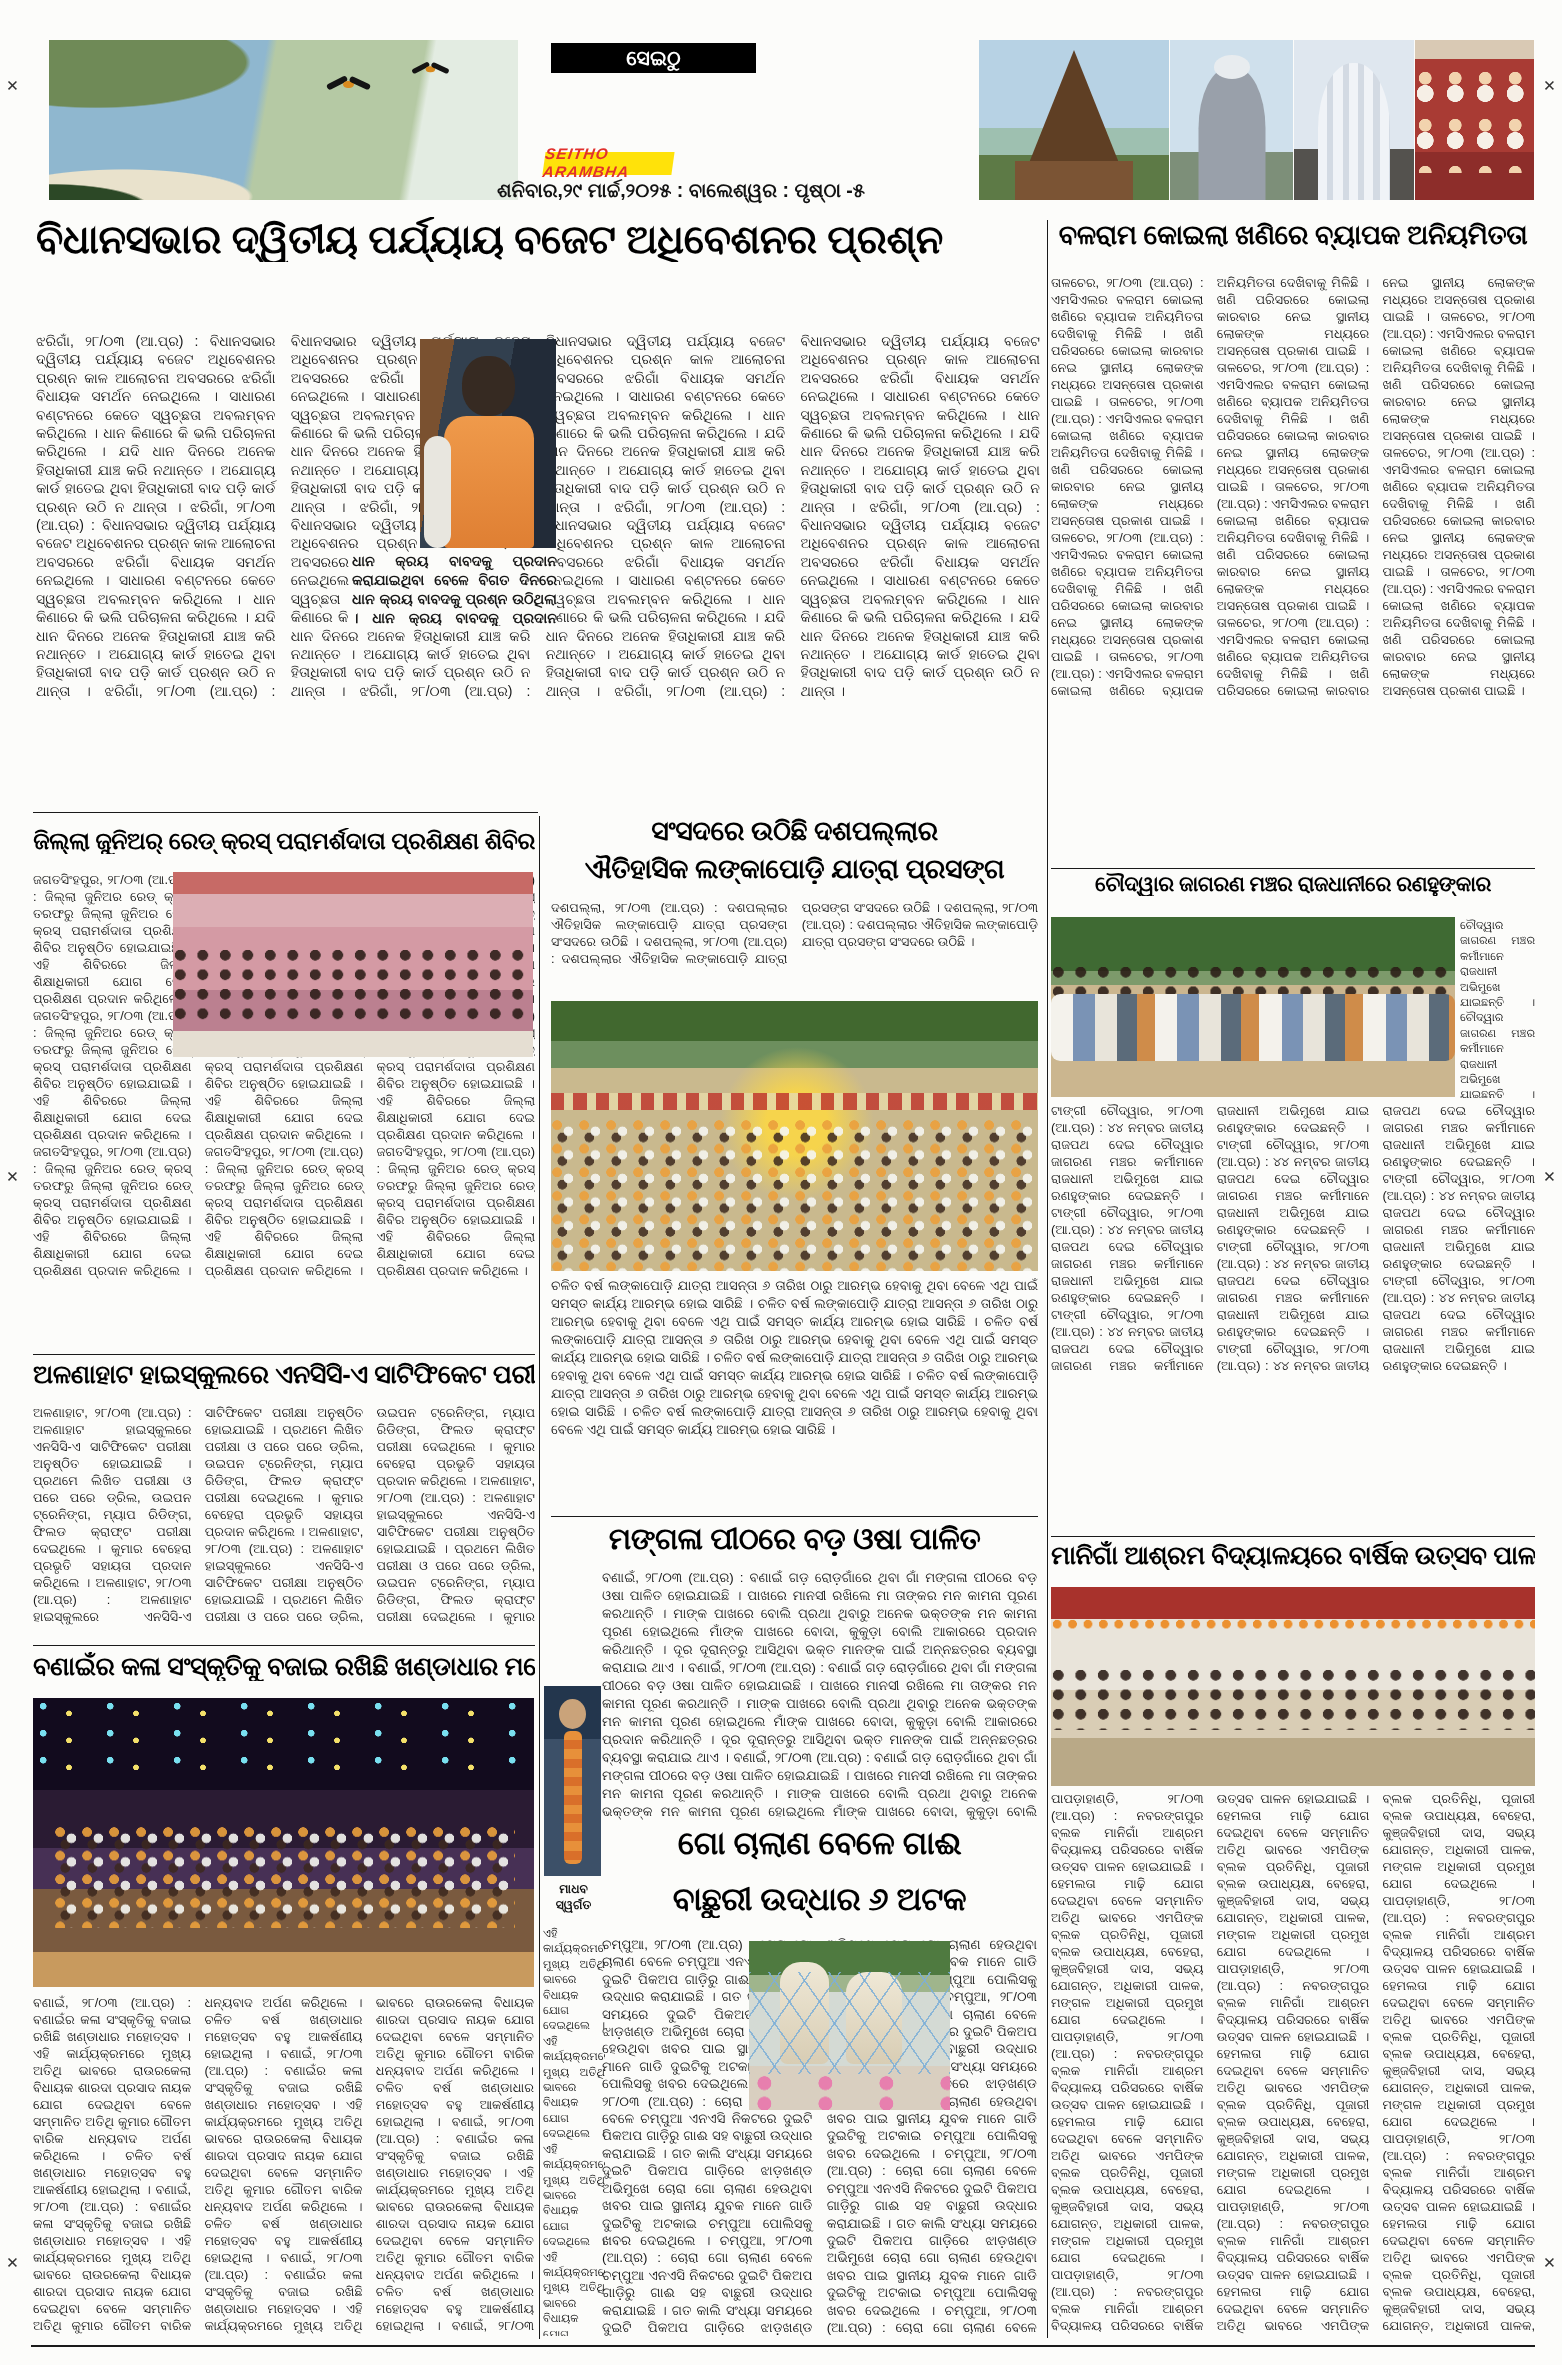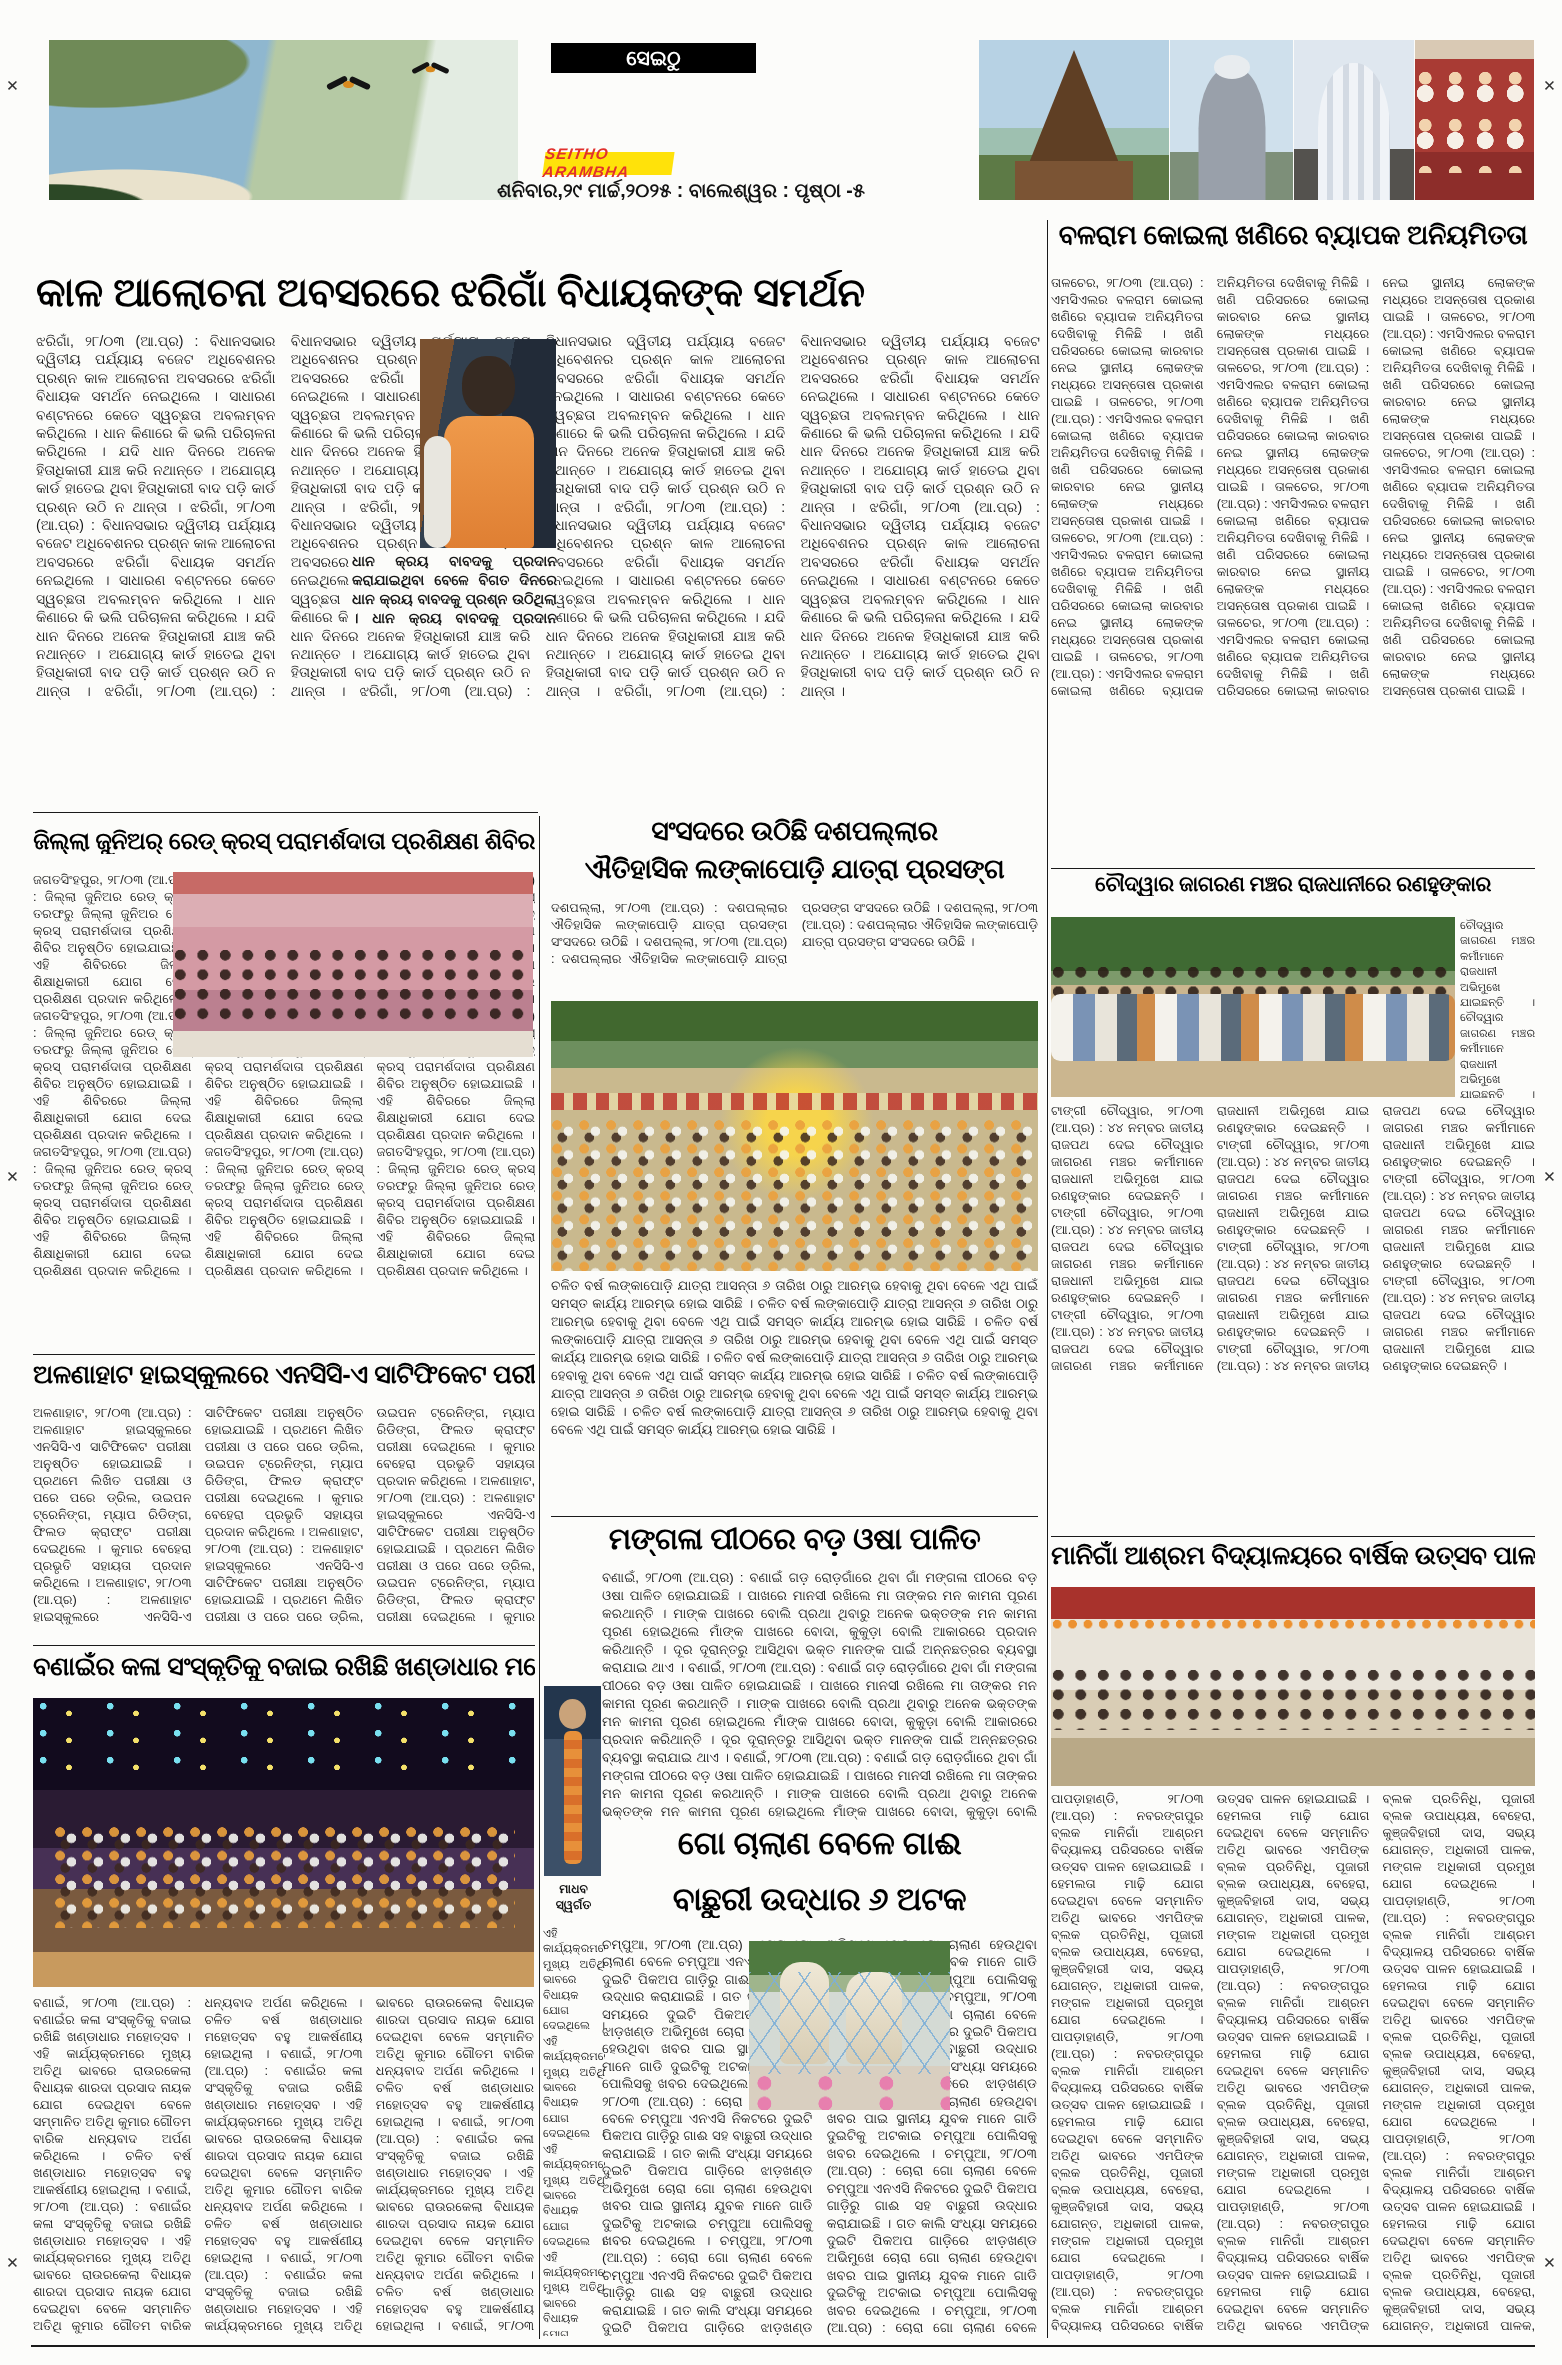--- a/index.html
+++ b/index.html
@@ -135,21 +135,21 @@
   <div class="rule abs" style="left:1047px;top:220px;width:1px;height:2118px;"></div>
   <div class="rule abs" style="left:539px;top:816px;width:1px;height:1523px;"></div>
   <div class="rule abs" style="left:33px;top:812px;width:505px;height:1px;"></div>
   <div class="rule abs" style="left:33px;top:1354px;width:502px;height:1px;"></div>
   <div class="rule abs" style="left:33px;top:1645px;width:502px;height:1px;"></div>
   <div class="rule abs" style="left:551px;top:1516px;width:487px;height:1px;"></div>
   <div class="rule abs" style="left:1051px;top:868px;width:484px;height:1px;"></div>
   <div class="rule abs" style="left:1051px;top:1536px;width:484px;height:1px;"></div>
   <div class="rule abs" style="left:31px;top:2345px;width:1504px;height:1.5px;"></div>
 
-  <div class="headline abs" style="left:36px;top:270px;width:1004px;font-size:40px;">କାଳ ଆଲୋଚନା ଅବସରରେ ଝରିଗାଁ ବିଧାୟକଙ୍କ ସମର୍ଥନ</div>
+  <div class="headline abs" style="left:36px;top:217px;width:1004px;font-size:40px;">ବିଧାନସଭାର ଦ୍ୱିତୀୟ ପର୍ଯ୍ୟାୟ ବଜେଟ ଅଧିବେଶନର ପ୍ରଶ୍ନ</div>
   <div class="body-text cols4 abs" style="left:36px;top:332px;width:1004px;height:469px;font-size:14px;line-height:18.4px;">ଝରିଗାଁ, ୨୮/୦୩ (ଆ.ପ୍ର) : ବିଧାନସଭାର ଦ୍ୱିତୀୟ ପର୍ଯ୍ୟାୟ ବଜେଟ ଅଧିବେଶନର ପ୍ରଶ୍ନ କାଳ ଆଲୋଚନା ଅବସରରେ ଝରିଗାଁ ବିଧାୟକ ସମର୍ଥନ ନେଇଥିଲେ । ସାଧାରଣ ବଣ୍ଟନରେ କେତେ ସ୍ୱଚ୍ଛତା ଅବଲମ୍ବନ କରିଥିଲେ । ଧାନ କିଣାରେ କି ଭଲି ପରିଚାଳନା କରିଥିଲେ । ଯଦି ଧାନ ଦିନରେ ଅନେକ ହିତାଧିକାରୀ ଯାଞ୍ଚ କରି ନଥାନ୍ତେ । ଅଯୋଗ୍ୟ କାର୍ଡ ହାତେଇ ଥିବା ହିତାଧିକାରୀ ବାଦ ପଡ଼ି କାର୍ଡ ପ୍ରଶ୍ନ ଉଠି ନ ଥାନ୍ତା । ଝରିଗାଁ, ୨୮/୦୩ (ଆ.ପ୍ର) : ବିଧାନସଭାର ଦ୍ୱିତୀୟ ପର୍ଯ୍ୟାୟ ବଜେଟ ଅଧିବେଶନର ପ୍ରଶ୍ନ କାଳ ଆଲୋଚନା ଅବସରରେ ଝରିଗାଁ ବିଧାୟକ ସମର୍ଥନ ନେଇଥିଲେ । ସାଧାରଣ ବଣ୍ଟନରେ କେତେ ସ୍ୱଚ୍ଛତା ଅବଲମ୍ବନ କରିଥିଲେ । ଧାନ କିଣାରେ କି ଭଲି ପରିଚାଳନା କରିଥିଲେ । ଯଦି ଧାନ ଦିନରେ ଅନେକ ହିତାଧିକାରୀ ଯାଞ୍ଚ କରି ନଥାନ୍ତେ । ଅଯୋଗ୍ୟ କାର୍ଡ ହାତେଇ ଥିବା ହିତାଧିକାରୀ ବାଦ ପଡ଼ି କାର୍ଡ ପ୍ରଶ୍ନ ଉଠି ନ ଥାନ୍ତା । ଝରିଗାଁ, ୨୮/୦୩ (ଆ.ପ୍ର) : ବିଧାନସଭାର ଦ୍ୱିତୀୟ ପର୍ଯ୍ୟାୟ ବଜେଟ ଅଧିବେଶନର ପ୍ରଶ୍ନ କାଳ ଆଲୋଚନା ଅବସରରେ ଝରିଗାଁ ବିଧାୟକ ସମର୍ଥନ ନେଇଥିଲେ । ସାଧାରଣ ବଣ୍ଟନରେ କେତେ ସ୍ୱଚ୍ଛତା ଅବଲମ୍ବନ କରିଥିଲେ । ଧାନ କିଣାରେ କି ଭଲି ପରିଚାଳନା କରିଥିଲେ । ଯଦି ଧାନ ଦିନରେ ଅନେକ ହିତାଧିକାରୀ ଯାଞ୍ଚ କରି ନଥାନ୍ତେ । ଅଯୋଗ୍ୟ କାର୍ଡ ହାତେଇ ଥିବା ହିତାଧିକାରୀ ବାଦ ପଡ଼ି କାର୍ଡ ପ୍ରଶ୍ନ ଉଠି ନ ଥାନ୍ତା । ଝରିଗାଁ, ୨୮/୦୩ (ଆ.ପ୍ର) : ବିଧାନସଭାର ଦ୍ୱିତୀୟ ପର୍ଯ୍ୟାୟ ବଜେଟ ଅଧିବେଶନର ପ୍ରଶ୍ନ କାଳ ଆଲୋଚନା ଅବସରରେ ଝରିଗାଁ ବିଧାୟକ ସମର୍ଥନ ନେଇଥିଲେ । ସାଧାରଣ ବଣ୍ଟନରେ କେତେ ସ୍ୱଚ୍ଛତା ଅବଲମ୍ବନ କରିଥିଲେ । ଧାନ କିଣାରେ କି ଭଲି ପରିଚାଳନା କରିଥିଲେ । ଯଦି ଧାନ ଦିନରେ ଅନେକ ହିତାଧିକାରୀ ଯାଞ୍ଚ କରି ନଥାନ୍ତେ । ଅଯୋଗ୍ୟ କାର୍ଡ ହାତେଇ ଥିବା ହିତାଧିକାରୀ ବାଦ ପଡ଼ି କାର୍ଡ ପ୍ରଶ୍ନ ଉଠି ନ ଥାନ୍ତା । ଝରିଗାଁ, ୨୮/୦୩ (ଆ.ପ୍ର) : ବିଧାନସଭାର ଦ୍ୱିତୀୟ ପର୍ଯ୍ୟାୟ ବଜେଟ ଅଧିବେଶନର ପ୍ରଶ୍ନ କାଳ ଆଲୋଚନା ଅବସରରେ ଝରିଗାଁ ବିଧାୟକ ସମର୍ଥନ ନେଇଥିଲେ । ସାଧାରଣ ବଣ୍ଟନରେ କେତେ ସ୍ୱଚ୍ଛତା ଅବଲମ୍ବନ କରିଥିଲେ । ଧାନ କିଣାରେ କି ଭଲି ପରିଚାଳନା କରିଥିଲେ । ଯଦି ଧାନ ଦିନରେ ଅନେକ ହିତାଧିକାରୀ ଯାଞ୍ଚ କରି ନଥାନ୍ତେ । ଅଯୋଗ୍ୟ କାର୍ଡ ହାତେଇ ଥିବା ହିତାଧିକାରୀ ବାଦ ପଡ଼ି କାର୍ଡ ପ୍ରଶ୍ନ ଉଠି ନ ଥାନ୍ତା । ଝରିଗାଁ, ୨୮/୦୩ (ଆ.ପ୍ର) : ବିଧାନସଭାର ଦ୍ୱିତୀୟ ପର୍ଯ୍ୟାୟ ବଜେଟ ଅଧିବେଶନର ପ୍ରଶ୍ନ କାଳ ଆଲୋଚନା ଅବସରରେ ଝରିଗାଁ ବିଧାୟକ ସମର୍ଥନ ନେଇଥିଲେ । ସାଧାରଣ ବଣ୍ଟନରେ କେତେ ସ୍ୱଚ୍ଛତା ଅବଲମ୍ବନ କରିଥିଲେ । ଧାନ କିଣାରେ କି ଭଲି ପରିଚାଳନା କରିଥିଲେ । ଯଦି ଧାନ ଦିନରେ ଅନେକ ହିତାଧିକାରୀ ଯାଞ୍ଚ କରି ନଥାନ୍ତେ । ଅଯୋଗ୍ୟ କାର୍ଡ ହାତେଇ ଥିବା ହିତାଧିକାରୀ ବାଦ ପଡ଼ି କାର୍ଡ ପ୍ରଶ୍ନ ଉଠି ନ ଥାନ୍ତା । ଝରିଗାଁ, ୨୮/୦୩ (ଆ.ପ୍ର) : ବିଧାନସଭାର ଦ୍ୱିତୀୟ ପର୍ଯ୍ୟାୟ ବଜେଟ ଅଧିବେଶନର ପ୍ରଶ୍ନ କାଳ ଆଲୋଚନା ଅବସରରେ ଝରିଗାଁ ବିଧାୟକ ସମର୍ଥନ ନେଇଥିଲେ । ସାଧାରଣ ବଣ୍ଟନରେ କେତେ ସ୍ୱଚ୍ଛତା ଅବଲମ୍ବନ କରିଥିଲେ । ଧାନ କିଣାରେ କି ଭଲି ପରିଚାଳନା କରିଥିଲେ । ଯଦି ଧାନ ଦିନରେ ଅନେକ ହିତାଧିକାରୀ ଯାଞ୍ଚ କରି ନଥାନ୍ତେ । ଅଯୋଗ୍ୟ କାର୍ଡ ହାତେଇ ଥିବା ହିତାଧିକାରୀ ବାଦ ପଡ଼ି କାର୍ଡ ପ୍ରଶ୍ନ ଉଠି ନ ଥାନ୍ତା । ଝରିଗାଁ, ୨୮/୦୩ (ଆ.ପ୍ର) : ବିଧାନସଭାର ଦ୍ୱିତୀୟ ପର୍ଯ୍ୟାୟ ବଜେଟ ଅଧିବେଶନର ପ୍ରଶ୍ନ କାଳ ଆଲୋଚନା ଅବସରରେ ଝରିଗାଁ ବିଧାୟକ ସମର୍ଥନ ନେଇଥିଲେ । ସାଧାରଣ ବଣ୍ଟନରେ କେତେ ସ୍ୱଚ୍ଛତା ଅବଲମ୍ବନ କରିଥିଲେ । ଧାନ କିଣାରେ କି ଭଲି ପରିଚାଳନା କରିଥିଲେ । ଯଦି ଧାନ ଦିନରେ ଅନେକ ହିତାଧିକାରୀ ଯାଞ୍ଚ କରି ନଥାନ୍ତେ । ଅଯୋଗ୍ୟ କାର୍ଡ ହାତେଇ ଥିବା ହିତାଧିକାରୀ ବାଦ ପଡ଼ି କାର୍ଡ ପ୍ରଶ୍ନ ଉଠି ନ ଥାନ୍ତା ।</div>
   <div class="photo ph-assembly" style="left:420px;top:339px;width:136px;height:209px;">
     <span class="a-head" style="left:42px;top:17.4px;width:53px;height:60px;"></span>
     <span class="a-vest" style="left:23.6px;top:77px;width:90px;height:132px;"></span>
     <span class="a-sleeve" style="left:4.1px;top:97px;width:27px;height:112px;"></span>
   </div>
   <div class="body-text bold-note abs" style="left:352px;top:552px;width:205px;height:74px;font-size:14.3px;line-height:19px;">ଧାନ କ୍ରୟ ବାବଦକୁ ପ୍ରଦାନ କରାଯାଇଥିବା ବେଳେ ବିଗତ ଦିନରେ ଧାନ କ୍ରୟ ବାବଦକୁ ପ୍ରଶ୍ନ ଉଠିଥିଲା । ଧାନ କ୍ରୟ ବାବଦକୁ ପ୍ରଦାନ କରାଯାଇଥିବା ବେଳେ ବିଗତ ଦିନରେ ଧାନ କ୍ରୟ ବାବଦକୁ ପ୍ରଶ୍ନ ଉଠିଥିଲା ।</div>
 
   <div class="headline abs center" style="left:1051px;top:220px;width:484px;font-size:27px;">ବଳରାମ କୋଇଲା ଖଣିରେ ବ୍ୟାପକ ଅନିୟମିତତା</div>
   <div class="body-text cols3 abs" style="left:1051px;top:274px;width:484px;height:589px;">ତାଳଚେର, ୨୮/୦୩ (ଆ.ପ୍ର) : ଏମସିଏଲର ବଳରାମ କୋଇଲା ଖଣିରେ ବ୍ୟାପକ ଅନିୟମିତତା ଦେଖିବାକୁ ମିଳିଛି । ଖଣି ପରିସରରେ କୋଇଲା କାରବାର ନେଇ ସ୍ଥାନୀୟ ଲୋକଙ୍କ ମଧ୍ୟରେ ଅସନ୍ତୋଷ ପ୍ରକାଶ ପାଇଛି । ତାଳଚେର, ୨୮/୦୩ (ଆ.ପ୍ର) : ଏମସିଏଲର ବଳରାମ କୋଇଲା ଖଣିରେ ବ୍ୟାପକ ଅନିୟମିତତା ଦେଖିବାକୁ ମିଳିଛି । ଖଣି ପରିସରରେ କୋଇଲା କାରବାର ନେଇ ସ୍ଥାନୀୟ ଲୋକଙ୍କ ମଧ୍ୟରେ ଅସନ୍ତୋଷ ପ୍ରକାଶ ପାଇଛି । ତାଳଚେର, ୨୮/୦୩ (ଆ.ପ୍ର) : ଏମସିଏଲର ବଳରାମ କୋଇଲା ଖଣିରେ ବ୍ୟାପକ ଅନିୟମିତତା ଦେଖିବାକୁ ମିଳିଛି । ଖଣି ପରିସରରେ କୋଇଲା କାରବାର ନେଇ ସ୍ଥାନୀୟ ଲୋକଙ୍କ ମଧ୍ୟରେ ଅସନ୍ତୋଷ ପ୍ରକାଶ ପାଇଛି । ତାଳଚେର, ୨୮/୦୩ (ଆ.ପ୍ର) : ଏମସିଏଲର ବଳରାମ କୋଇଲା ଖଣିରେ ବ୍ୟାପକ ଅନିୟମିତତା ଦେଖିବାକୁ ମିଳିଛି । ଖଣି ପରିସରରେ କୋଇଲା କାରବାର ନେଇ ସ୍ଥାନୀୟ ଲୋକଙ୍କ ମଧ୍ୟରେ ଅସନ୍ତୋଷ ପ୍ରକାଶ ପାଇଛି । ତାଳଚେର, ୨୮/୦୩ (ଆ.ପ୍ର) : ଏମସିଏଲର ବଳରାମ କୋଇଲା ଖଣିରେ ବ୍ୟାପକ ଅନିୟମିତତା ଦେଖିବାକୁ ମିଳିଛି । ଖଣି ପରିସରରେ କୋଇଲା କାରବାର ନେଇ ସ୍ଥାନୀୟ ଲୋକଙ୍କ ମଧ୍ୟରେ ଅସନ୍ତୋଷ ପ୍ରକାଶ ପାଇଛି । ତାଳଚେର, ୨୮/୦୩ (ଆ.ପ୍ର) : ଏମସିଏଲର ବଳରାମ କୋଇଲା ଖଣିରେ ବ୍ୟାପକ ଅନିୟମିତତା ଦେଖିବାକୁ ମିଳିଛି । ଖଣି ପରିସରରେ କୋଇଲା କାରବାର ନେଇ ସ୍ଥାନୀୟ ଲୋକଙ୍କ ମଧ୍ୟରେ ଅସନ୍ତୋଷ ପ୍ରକାଶ ପାଇଛି । ତାଳଚେର, ୨୮/୦୩ (ଆ.ପ୍ର) : ଏମସିଏଲର ବଳରାମ କୋଇଲା ଖଣିରେ ବ୍ୟାପକ ଅନିୟମିତତା ଦେଖିବାକୁ ମିଳିଛି । ଖଣି ପରିସରରେ କୋଇଲା କାରବାର ନେଇ ସ୍ଥାନୀୟ ଲୋକଙ୍କ ମଧ୍ୟରେ ଅସନ୍ତୋଷ ପ୍ରକାଶ ପାଇଛି । ତାଳଚେର, ୨୮/୦୩ (ଆ.ପ୍ର) : ଏମସିଏଲର ବଳରାମ କୋଇଲା ଖଣିରେ ବ୍ୟାପକ ଅନିୟମିତତା ଦେଖିବାକୁ ମିଳିଛି । ଖଣି ପରିସରରେ କୋଇଲା କାରବାର ନେଇ ସ୍ଥାନୀୟ ଲୋକଙ୍କ ମଧ୍ୟରେ ଅସନ୍ତୋଷ ପ୍ରକାଶ ପାଇଛି । ତାଳଚେର, ୨୮/୦୩ (ଆ.ପ୍ର) : ଏମସିଏଲର ବଳରାମ କୋଇଲା ଖଣିରେ ବ୍ୟାପକ ଅନିୟମିତତା ଦେଖିବାକୁ ମିଳିଛି । ଖଣି ପରିସରରେ କୋଇଲା କାରବାର ନେଇ ସ୍ଥାନୀୟ ଲୋକଙ୍କ ମଧ୍ୟରେ ଅସନ୍ତୋଷ ପ୍ରକାଶ ପାଇଛି । ତାଳଚେର, ୨୮/୦୩ (ଆ.ପ୍ର) : ଏମସିଏଲର ବଳରାମ କୋଇଲା ଖଣିରେ ବ୍ୟାପକ ଅନିୟମିତତା ଦେଖିବାକୁ ମିଳିଛି । ଖଣି ପରିସରରେ କୋଇଲା କାରବାର ନେଇ ସ୍ଥାନୀୟ ଲୋକଙ୍କ ମଧ୍ୟରେ ଅସନ୍ତୋଷ ପ୍ରକାଶ ପାଇଛି ।</div>

